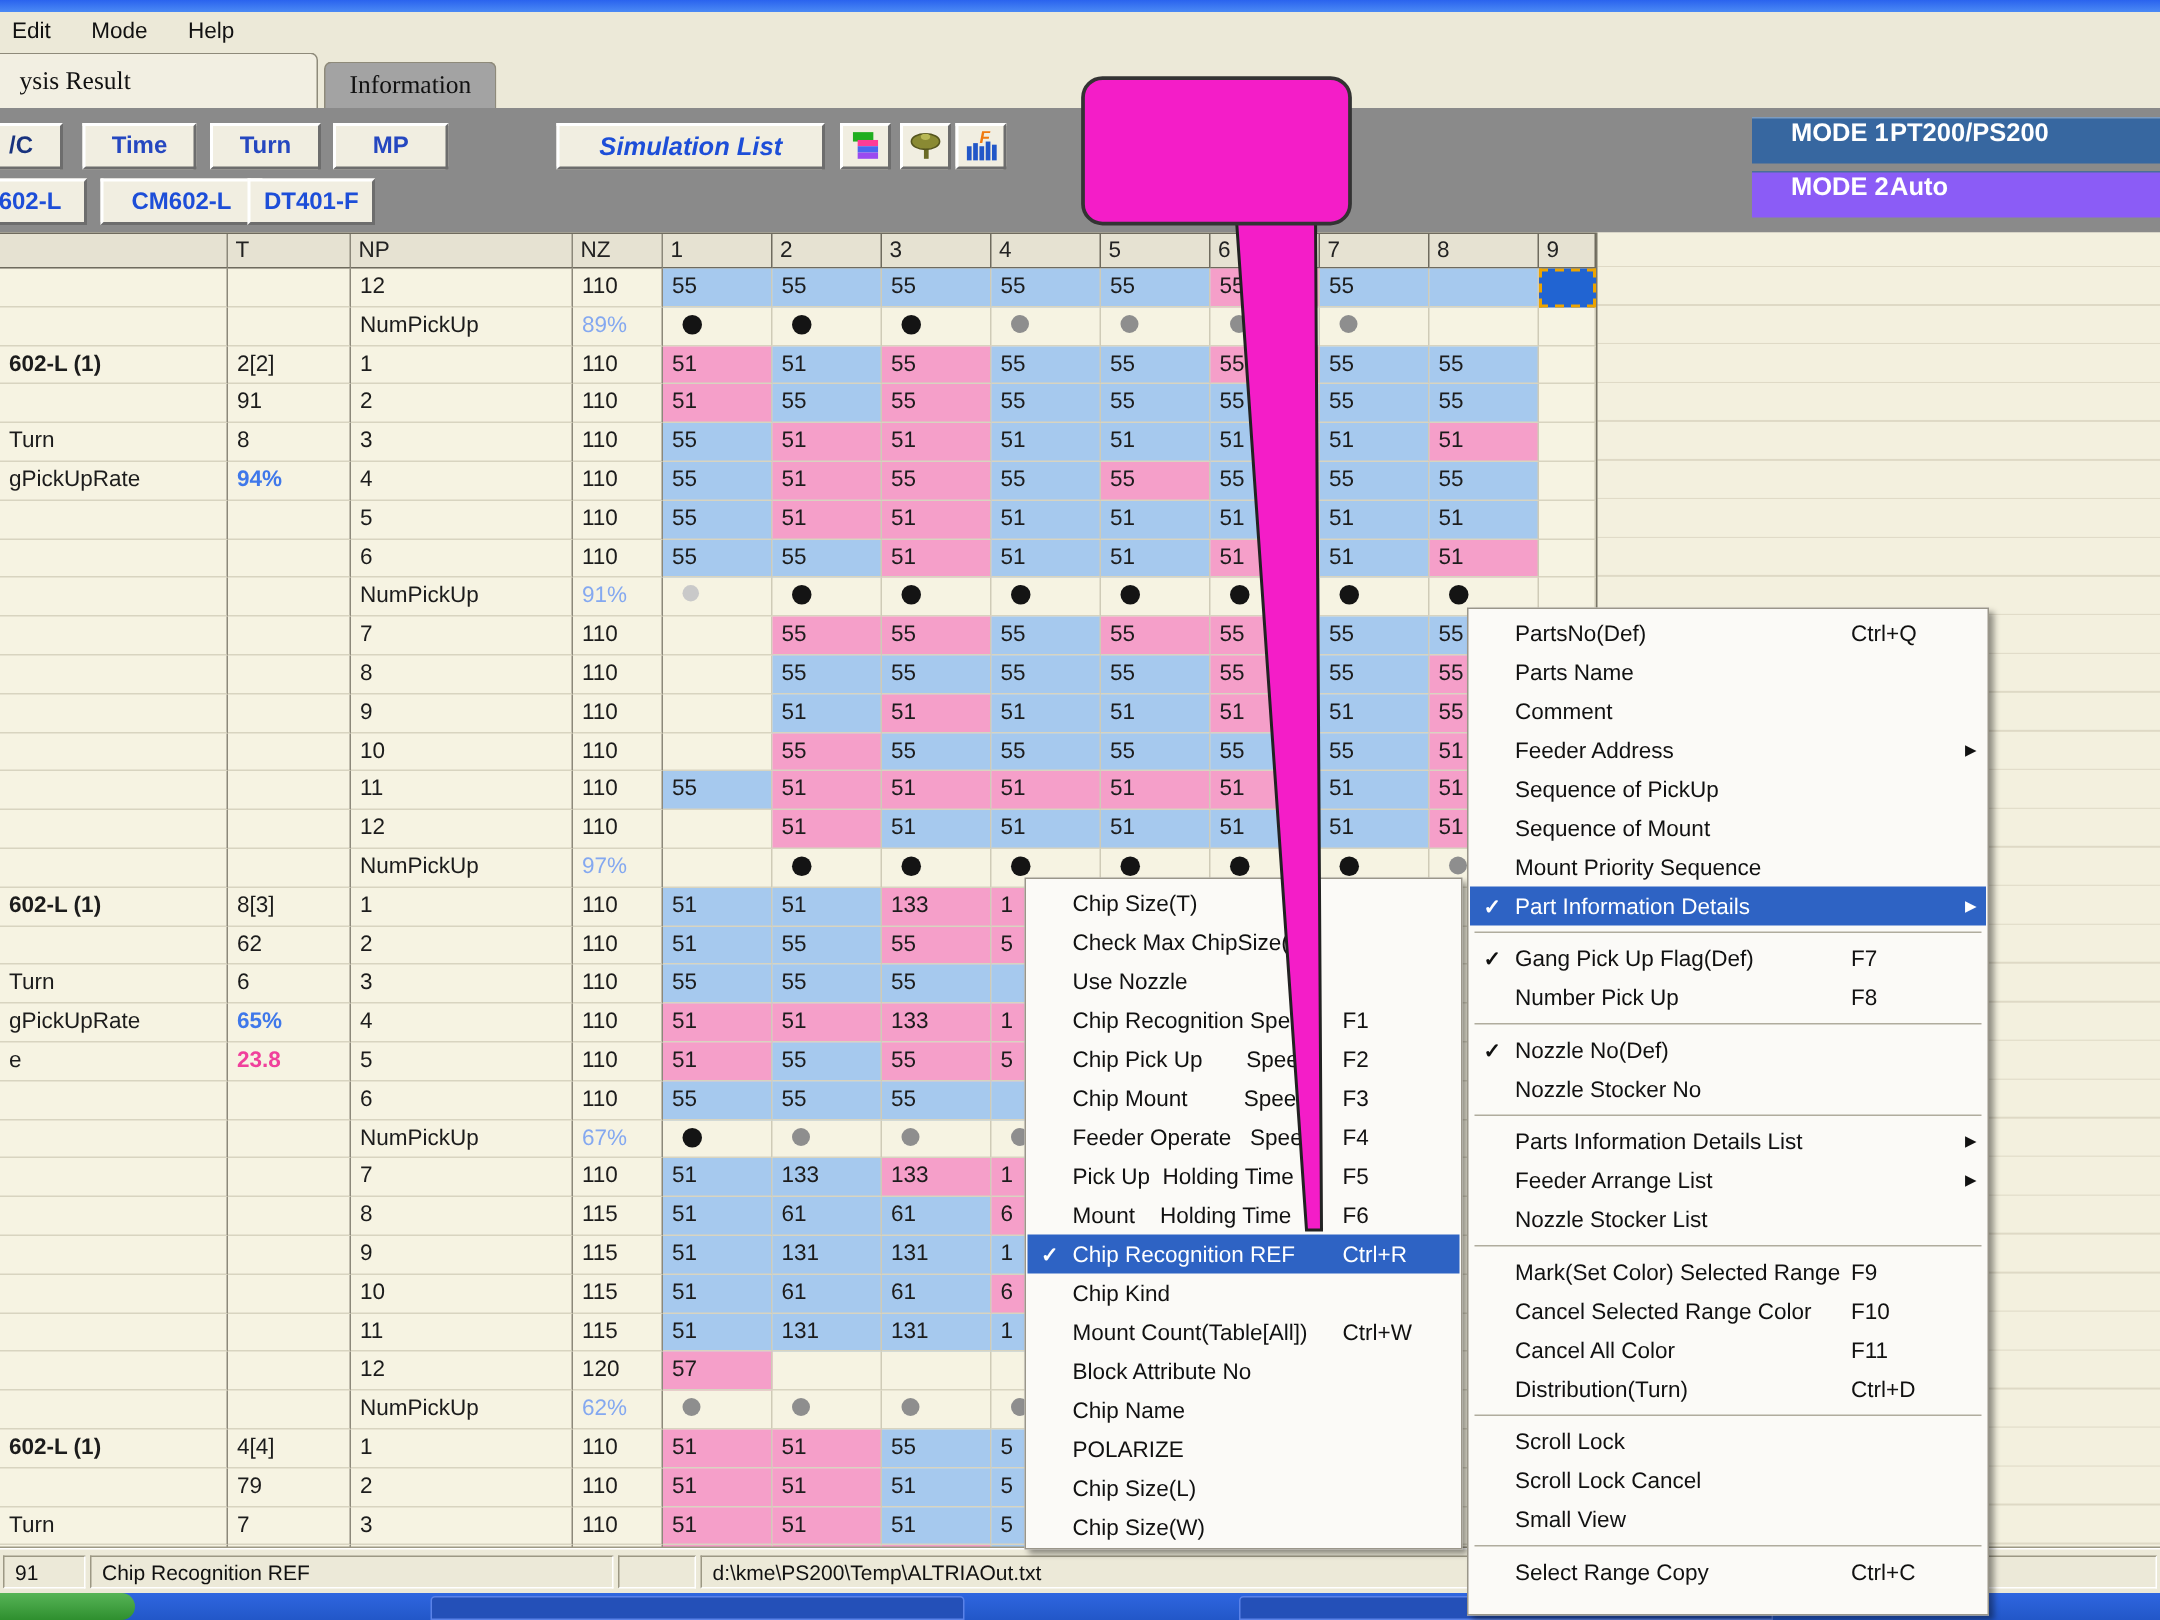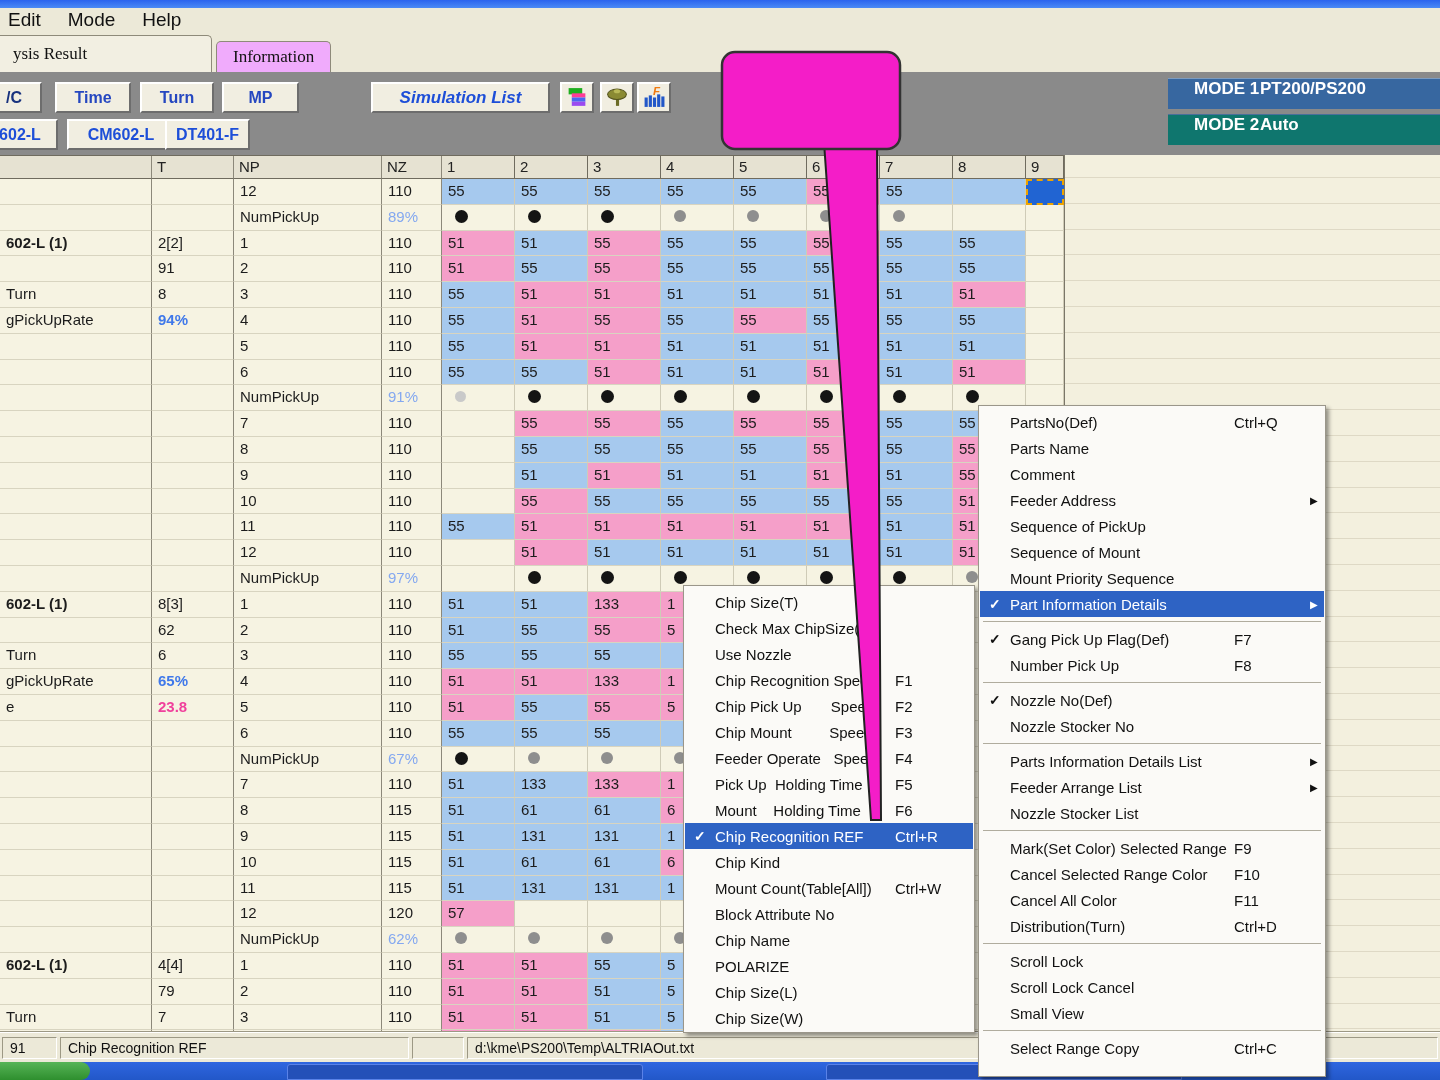--- a/index.html
+++ b/index.html
@@ -5,49 +5,49 @@
   * { margin:0; padding:0; box-sizing:border-box; }
   html,body { width:1440px; height:1080px; overflow:hidden; }
   body { font-family:"Liberation Sans", sans-serif; background:#ece9d8; }
   #screen { position:relative; width:1440px; height:1080px; background:#ece9d8; overflow:hidden; }
 
   
   #titlebar { position:absolute; left:0; top:0; width:1440px; height:8px;
     background:linear-gradient(#2a63ee,#4b8af5); }
   #menubar { position:absolute; left:0; top:8px; width:1440px; height:24px;
     background:#ece9d8; display:flex; align-items:center; gap:27px; padding-left:8px;
-    font-size:19px; color:#111; }
+    font-size:15px; color:#111; }
   .mbitem { cursor:default; }
   #tabrow { position:absolute; left:0; top:32px; width:1440px; height:40px; background:#ece9d8;font-family:Liberation Serif, serif; }
   .tab { position:absolute; bottom:0; border:1px solid #8e8a7a; border-bottom:none;
     border-radius:5px 5px 0 0; font-size:17px; color:#111; display:flex; align-items:center;
     padding:0 16px; background:#e6e3d4; }
   .tab.active { left:-6px; height:37px; width:218px; background:#f2efe2; padding-left:18px; }
-  .tab:not(.active) { left:216px; height:31px; background:#f0abfc;text-align:center; }
+  .tab:not(.active) { left:216px; height:31px; background:#a3a3a3;text-align:center; }
 
   
   #toolbar { position:absolute; left:0; top:72px; width:1440px; height:83px; background:#8a8a8a; }
   .tbtn { position:absolute; height:31px; background:#f1eee1; border:none; cursor:pointer;
     border-top:2px solid #ffffff; border-left:2px solid #ffffff;
     border-right:2px solid #6d6d6d; border-bottom:2px solid #6d6d6d;
     font-family:"Liberation Sans",sans-serif; font-weight:bold; font-size:16px; color:#1d4ed8; }
   .row1 { top:10px; } .row2 { top:47px; }
   .b-pc   { left:-14px; width:56px; color:#18327e; }
   .b-time { left:55px;  width:76px; color:#2547c0; }
   .b-turn { left:140px; width:74px; color:#2547c0; }
   .b-mp   { left:222px; width:77px; color:#2547c0; }
   .b-sim  { left:371px; width:179px; font-style:italic; font-size:17px; }
   .ibtn   { width:34px; padding:2px 3px; }
   .b-i1 { left:560px; } .b-i2 { left:600px; } .b-i3 { left:637px; }
   .b-6l { left:-18px; width:76px; } .b-cm { left:67px; width:108px; } .b-dt { left:165px; width:85px; }
   .modebar { position:absolute; left:1168px; width:272px; height:31px; color:#fff;
     font-weight:bold; font-size:17px; display:flex; }
   .modebar .mlab { width:92px; padding-left:26px; }
   .m1 { top:6px;  background:#3767a0; border-top:1px solid #7d9cc0; }
-  .m2 { top:42px; background:#0f766e; border-top:1px solid #4a6f9a; }
+  .m2 { top:42px; background:#8b5cf6; border-top:1px solid #4a6f9a; }
 
   
   #tablewrap { position:absolute; left:0; top:155px; width:1064px; height:877px;
     overflow:hidden; background:#f6f3e2; border-top:1px solid #6f6b5e; }
   #rightpane { position:absolute; left:1064px; top:155px; width:376px; height:877px;
     background:#f3f0de; border-left:1px solid #7a7668;
     background-image:repeating-linear-gradient(to bottom, transparent 0 24.8px, #ded9c5 24.8px 25.8px);
     background-position:0 23px; }
   #thead { display:flex; height:23px; background:#e6e2d2; }
   .th { border-right:1px solid #6f6b5e; border-bottom:1px solid #6f6b5e;

